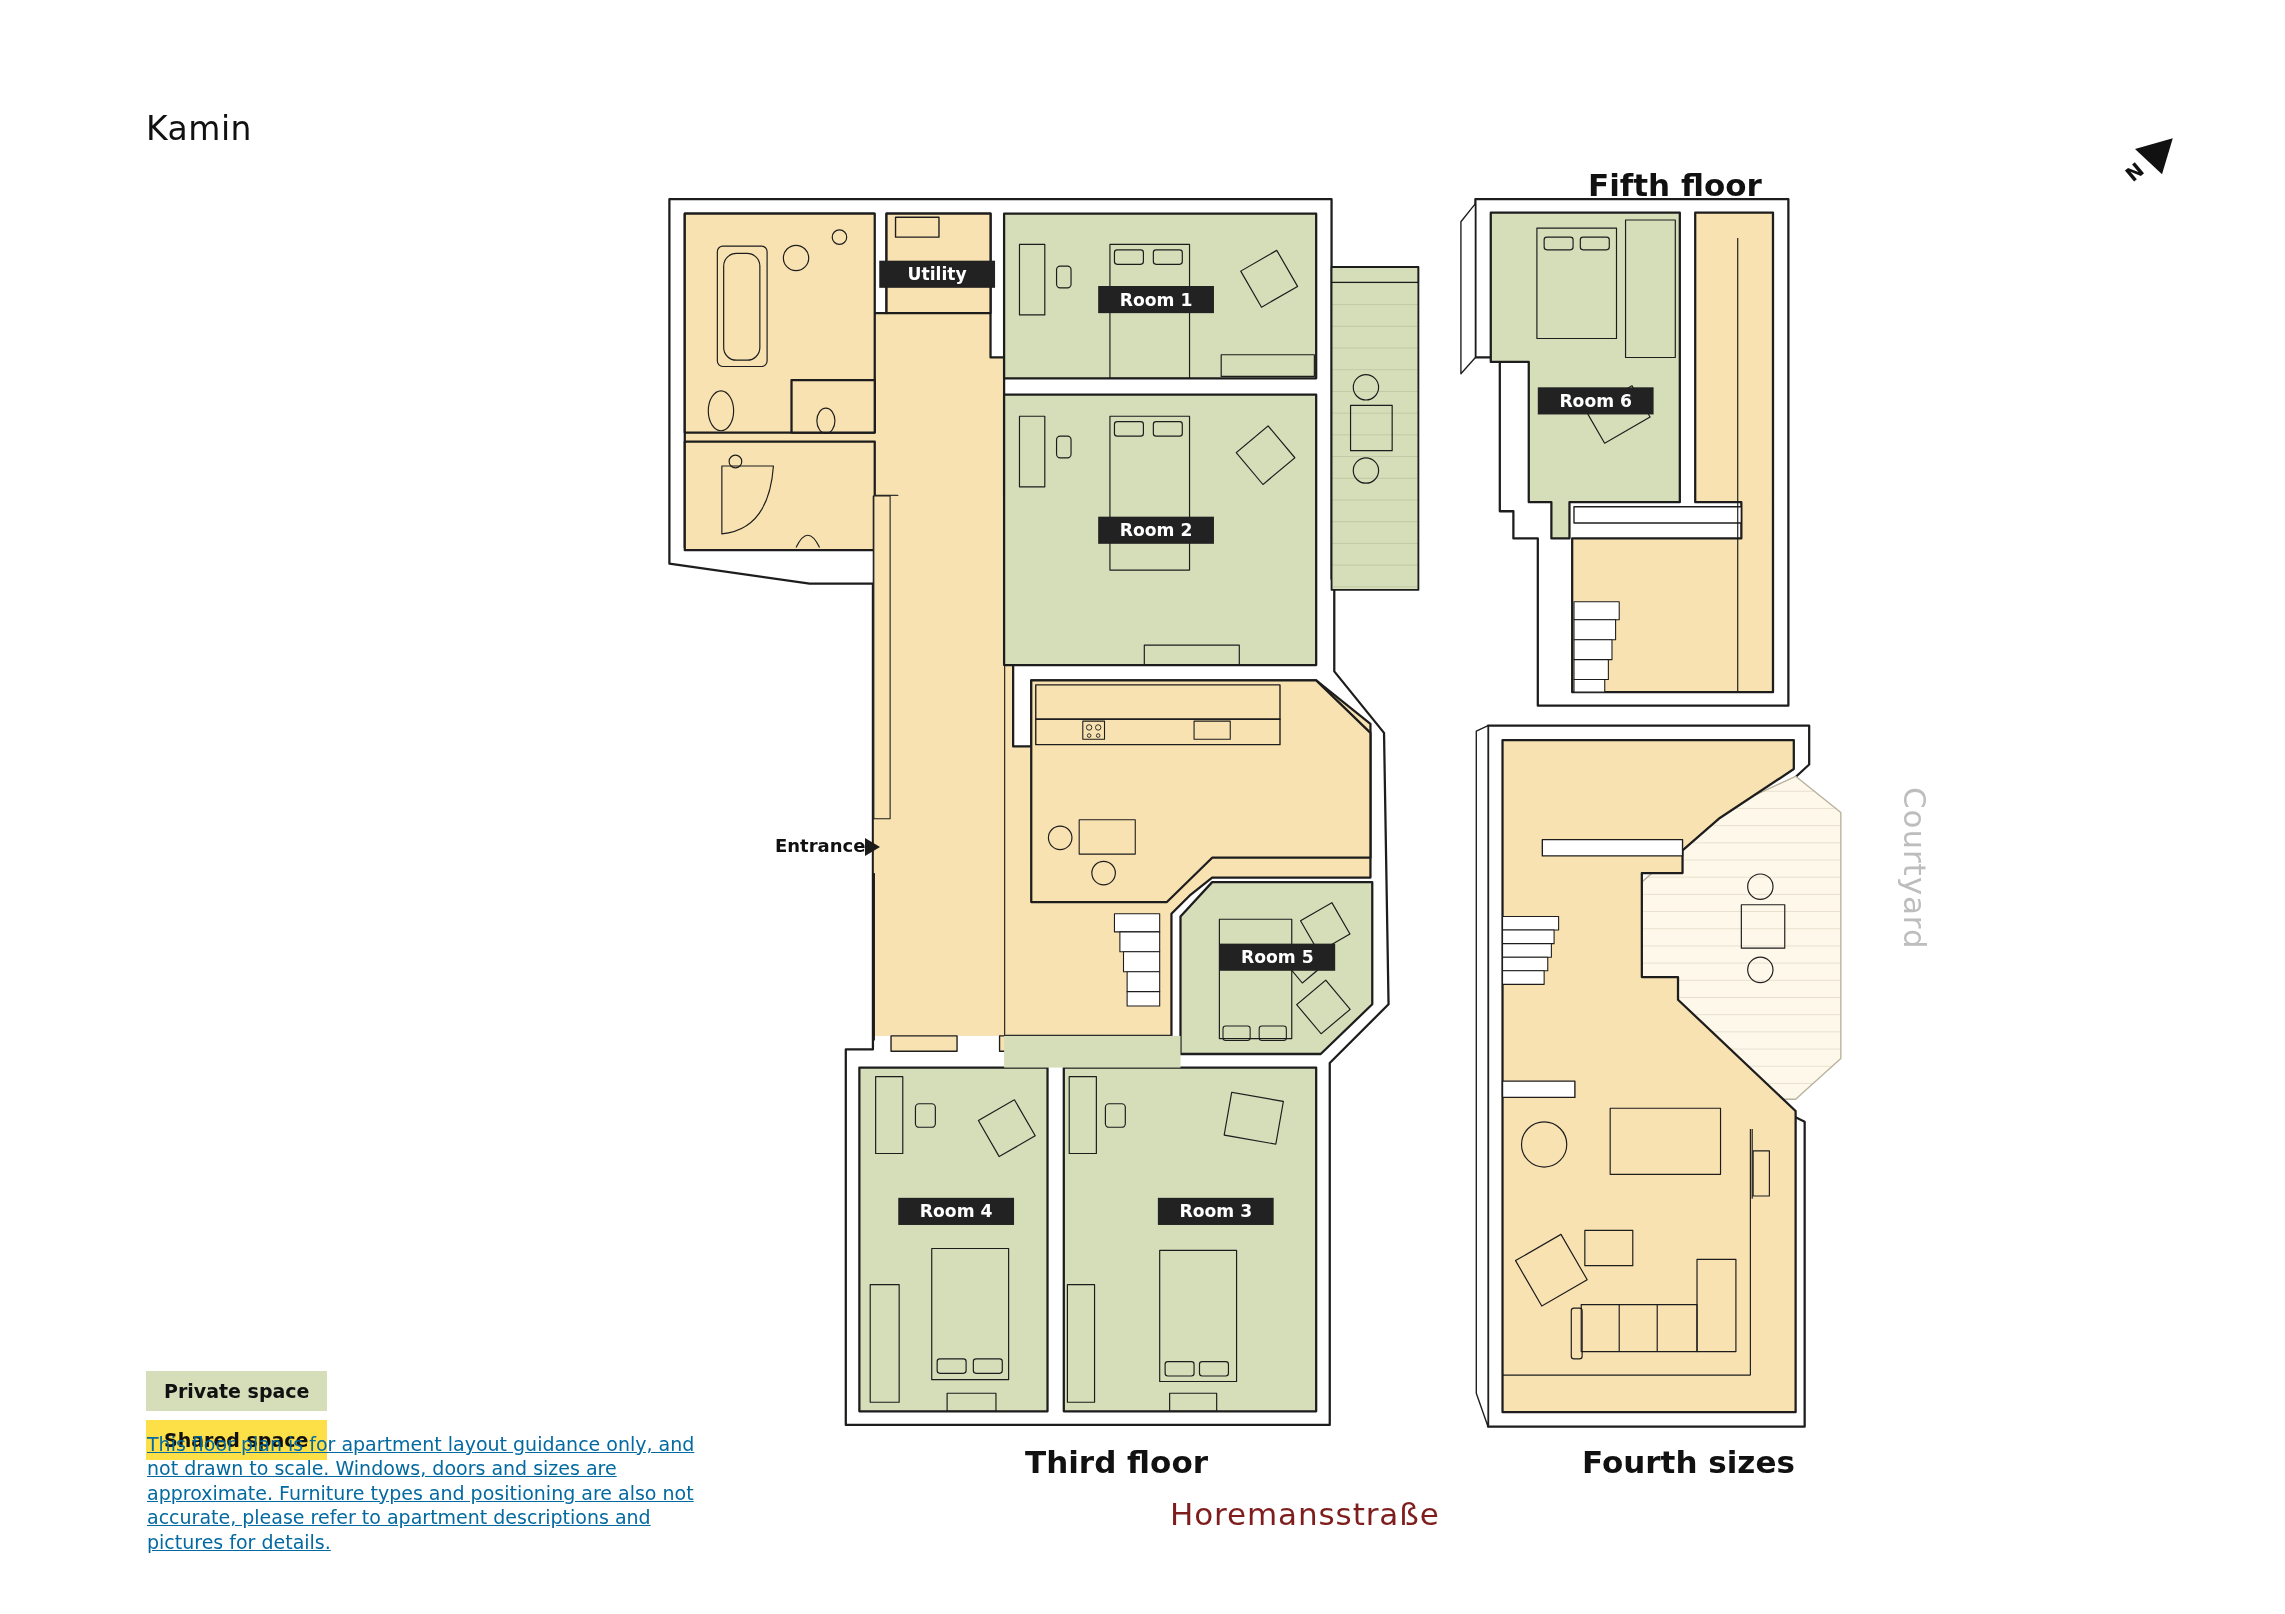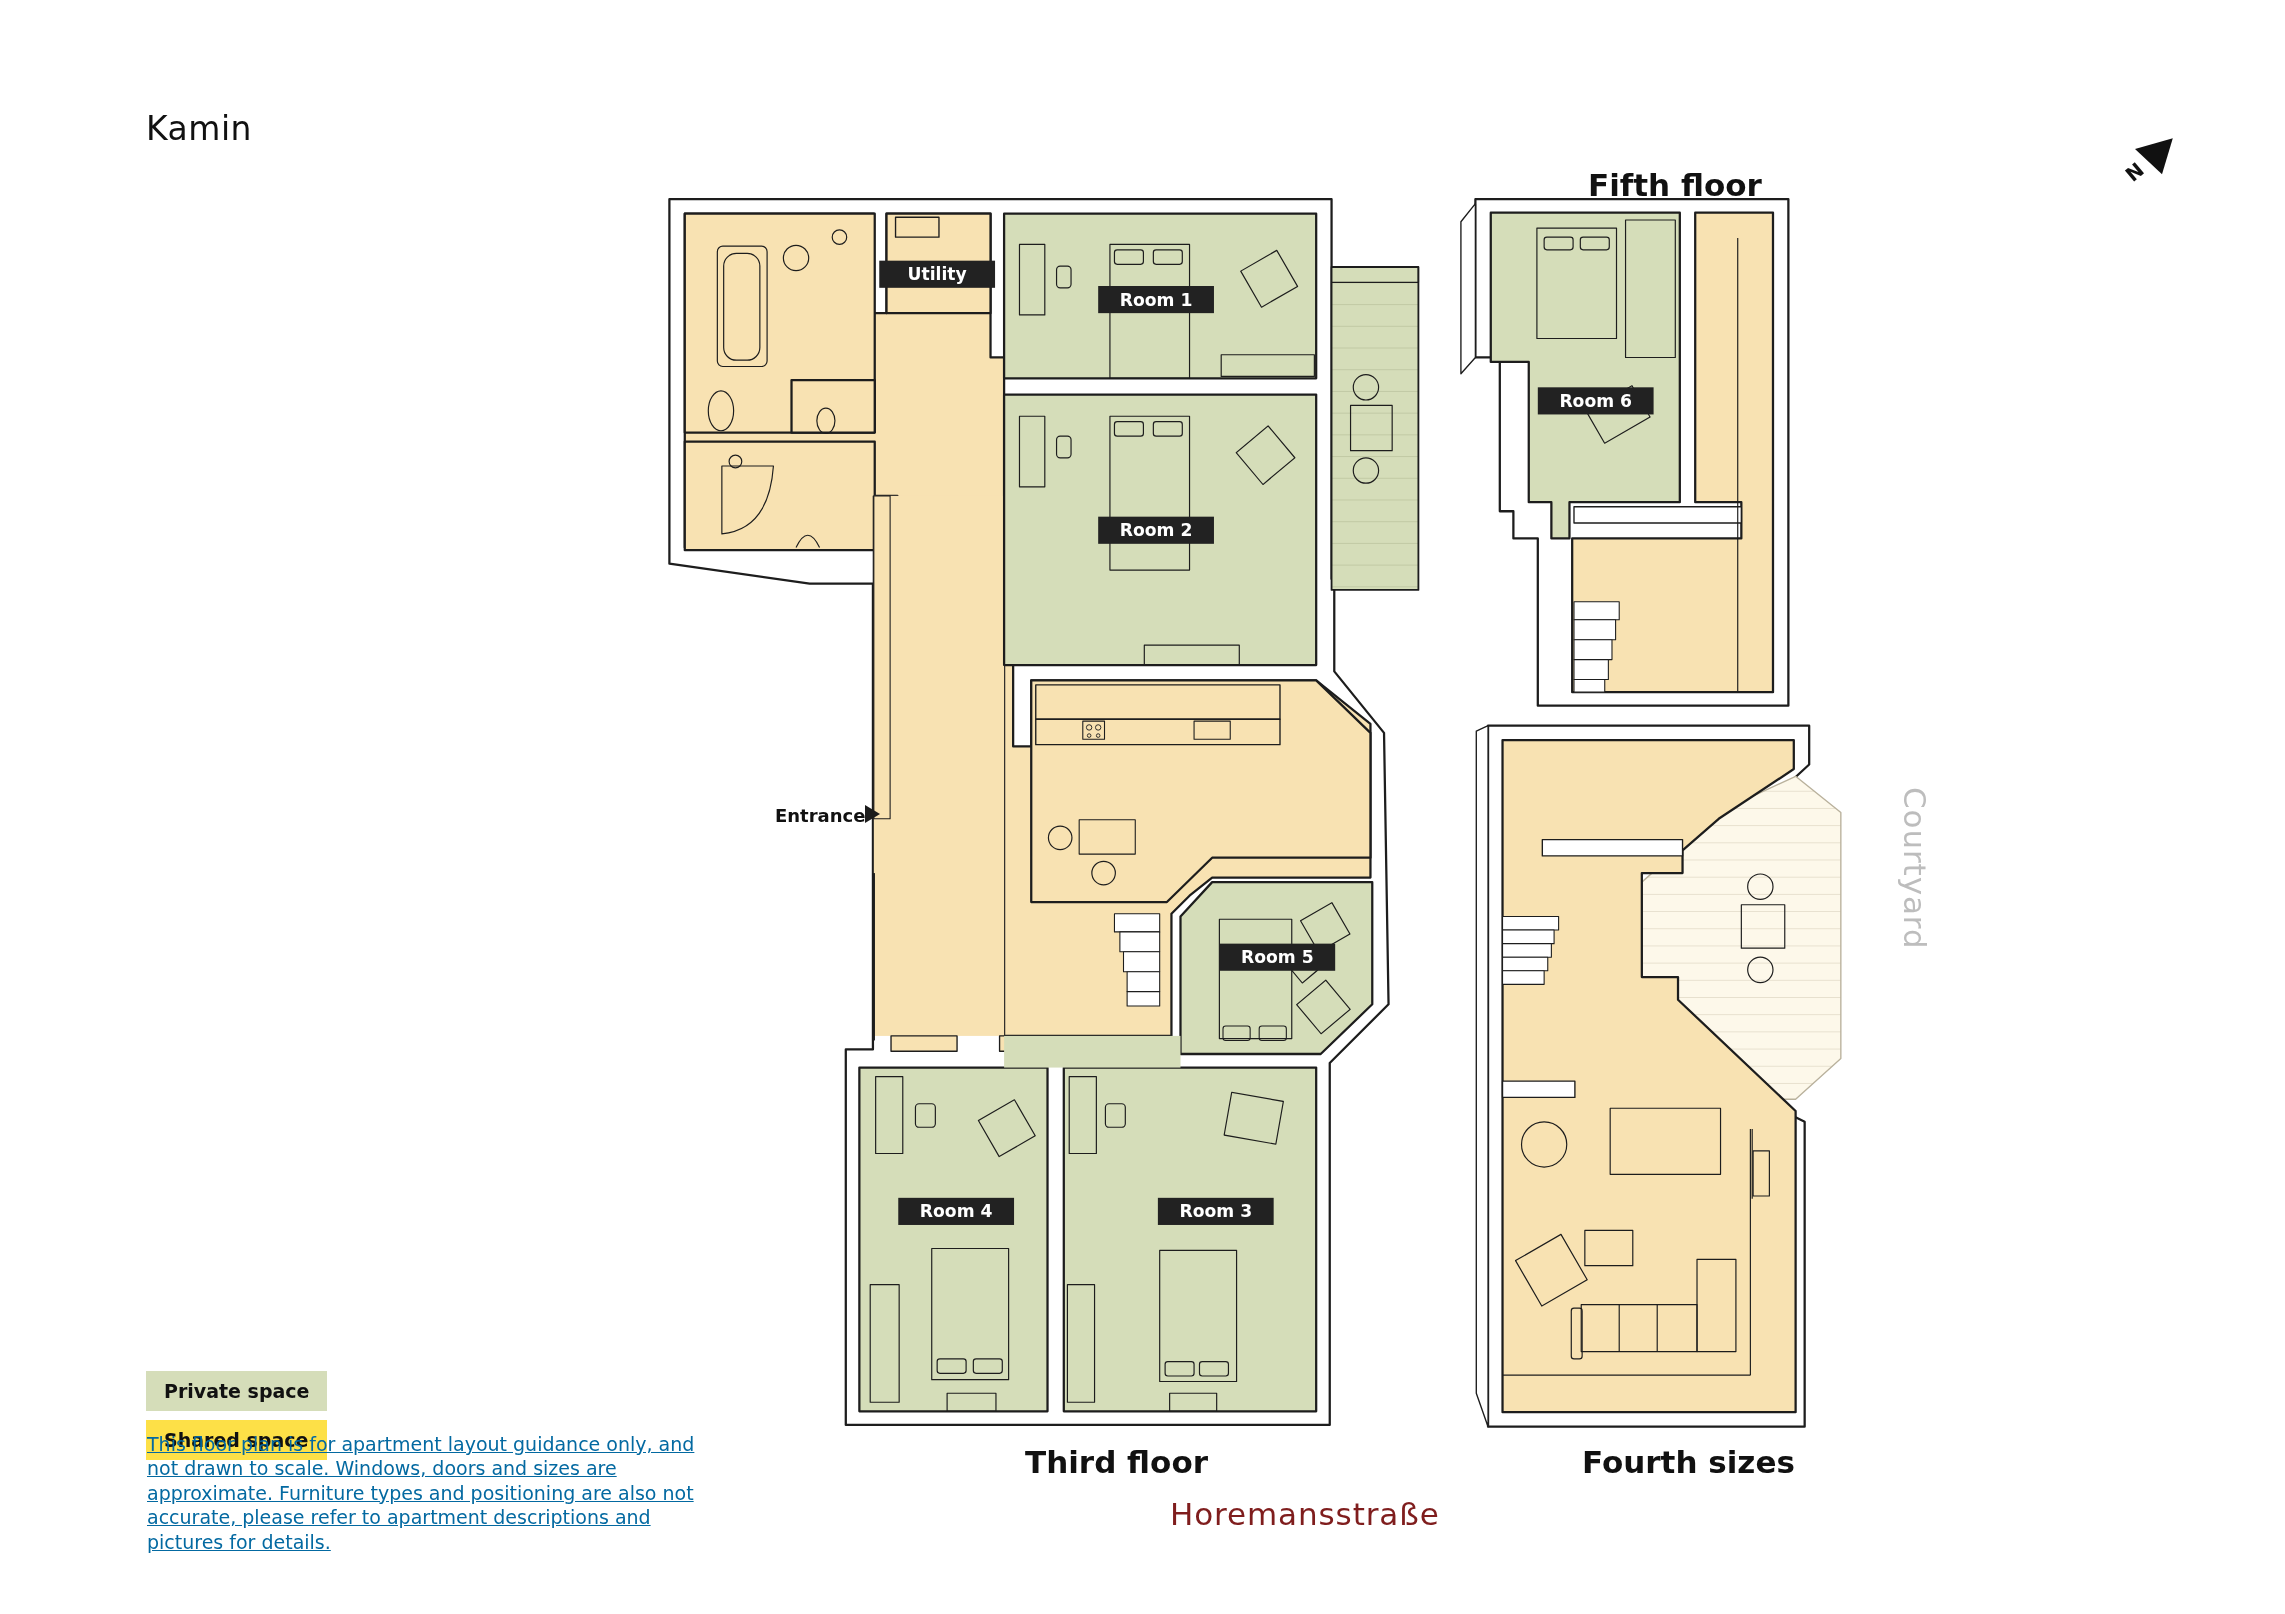--- a/index.html
+++ b/index.html
@@ -2,21 +2,21 @@
 <html style="font-size:14.5px"><head>
 <meta charset="utf-8">
 <style>
   html, body { margin:0; padding:0; background:#ffffff; }
   body { width:2285px; height:1615px; position:relative; overflow:hidden; font-family:"DejaVu Sans", sans-serif; color:#111; }
   .title { position:absolute; left:146px; top:109px; font-size:33px; font-weight:normal; letter-spacing:0.5px; }
   .compass { position:absolute; left:2117px; top:131px; width:63px; height:63px; }
   .floor-label { position:absolute; font-size:31px; font-weight:bold; text-align:center; white-space:nowrap; }
   .street-label { position:absolute; font-size:31px; color:#7f1d1d; letter-spacing:0.9px; white-space:nowrap; }
   .courtyard-label { position:absolute; font-size:31px; color:#bdbdbd; letter-spacing:0.9px; white-space:nowrap; transform-origin:left top; transform:rotate(90deg); }
-  .entrance { position:absolute; left:775px; top:805px; font-size:18px; font-weight:bold; display:flex; align-items:flex-start; }
+  .entrance { position:absolute; left:775px; top:835px; font-size:18px; font-weight:bold; display:flex; align-items:flex-end; }
   .entrance .arrow { width:0; height:0; border-top:9px solid transparent; border-bottom:9px solid transparent; border-left:15.4px solid #1b1b1b; }
   .legend { position:absolute; left:146px; top:1371px; display:flex; gap:9px;flex-direction:column; }
   .legend .chip { padding:0 18px; height:40px; line-height:40px; font-size:19px; font-weight:bold; }
   .chip.private { background:#d5ddb9; }
   .chip.shared { background:#fde047; }
   .disclaimer { position:absolute; left:147px; top:1432px; width:579px; font-size:19px; line-height:24.4px; color:#0369a1;text-decoration:underline; }
   svg.plan { position:absolute; left:0; top:0; }
   .room-tag rect { fill:#222222; }
   .room-tag text { fill:#ffffff; font-family:"DejaVu Sans", sans-serif; font-size:19px; font-weight:bold; text-anchor:middle; dominant-baseline:central; }
 </style>

